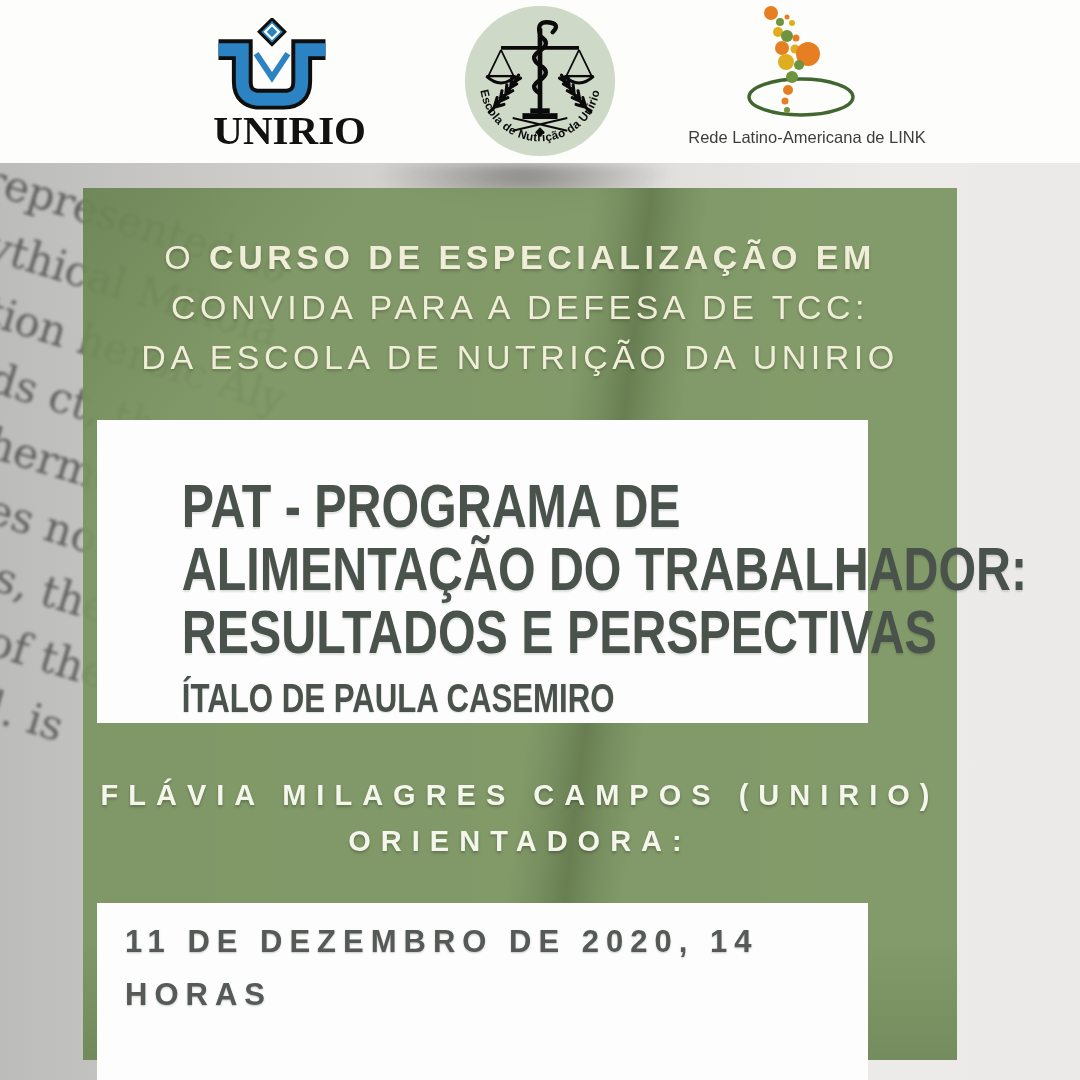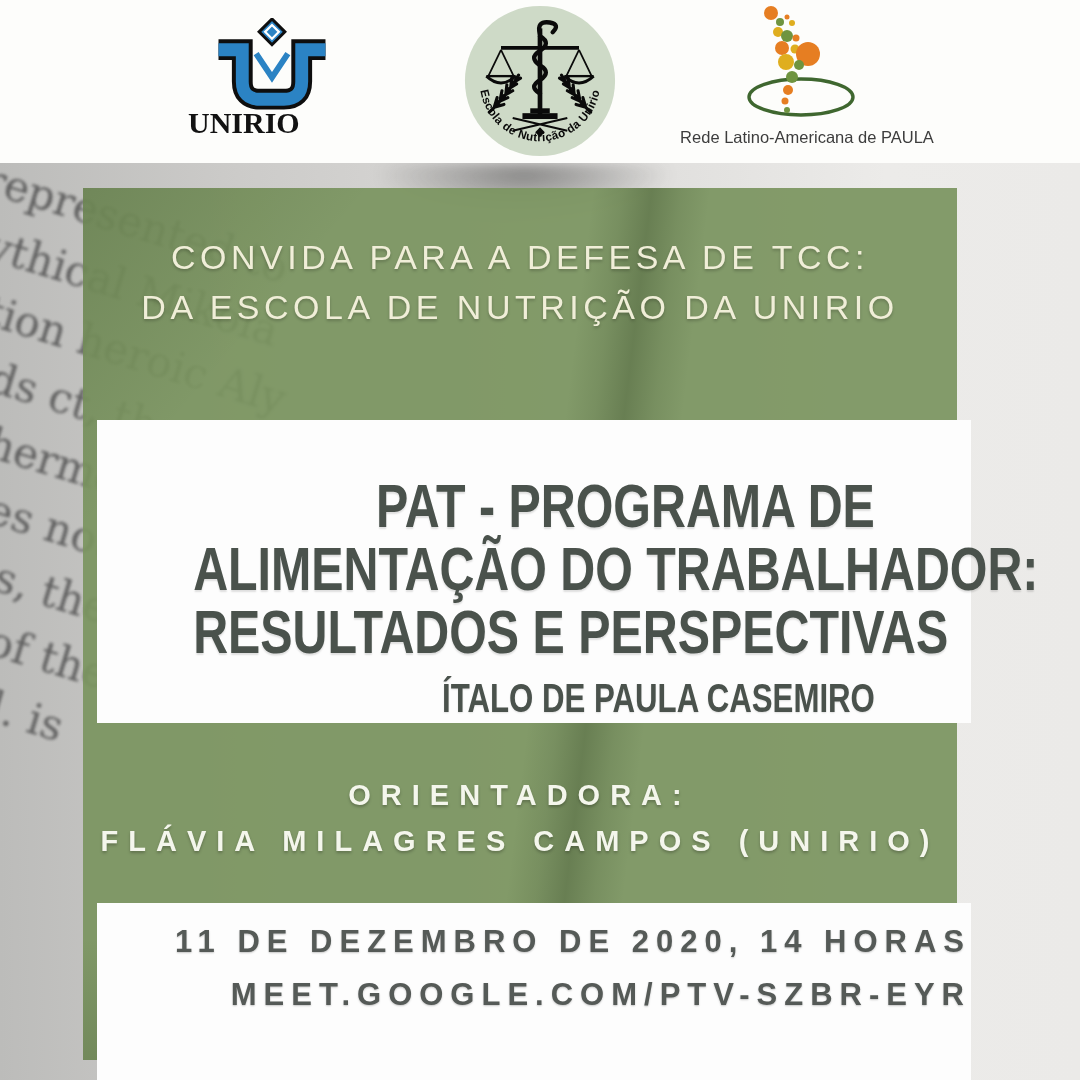--- a/index.html
+++ b/index.html
@@ -54,83 +54,83 @@
   }
 
   
   .invite{position:absolute;left:83px;top:232px;width:874px;text-align:center;z-index:2;
     color:var(--cream);font-size:34px;letter-spacing:4.5px;line-height:50px;
     text-shadow:0 2px 3px rgba(0,0,0,.22);}
   .invite p{margin:0;font-weight:400;}
   .invite .b, .invite b{font-weight:700;}
 
   
-  .white-box{position:absolute;left:97px;width:874px;background:#fdfdfd;z-index:2;text-align:right;}
+  .white-box{position:absolute;left:97px;width:771px;background:#fdfdfd;z-index:2;text-align:left;}
   .title-box{top:420px;height:303px;}
   .condensed{transform:scaleX(.78);transform-origin:50% 0;}
   .thesis{margin-top:54px;font-weight:700;font-size:62px;line-height:63px;color:var(--title-dark);
     text-shadow:0 2px 2px rgba(0,0,0,.12);white-space:nowrap;}
   .author{margin-top:12px;font-weight:700;font-size:40px;line-height:46px;color:var(--title-dark);
     text-shadow:0 1px 2px rgba(0,0,0,.12);white-space:nowrap;}
 
   
   .advisor{position:absolute;left:83px;top:772px;width:874px;text-align:center;z-index:2;
     color:var(--advisor-white);font-weight:700;font-size:29px;line-height:46px;letter-spacing:10px;
     text-shadow:0 2px 3px rgba(0,0,0,.25);}
   .advisor p{margin:0;}
 
   
   .details-box{top:903px;height:177px;}
   .details-box p{margin:0;padding:0;color:var(--details-gray);font-weight:700;font-size:31px;
     line-height:53px;letter-spacing:7px;text-shadow:0 1px 2px rgba(0,0,0,.22);}
-  .details-inner{padding-top:12px;}
+  .details-inner{padding-top:12px;margin-left:28px;}
 
   
   .header{position:absolute;left:0;top:0;width:1080px;height:163px;background:#fdfdfb;z-index:3;}
-  .unirio-word{position:absolute;left:188px;top:106px;width:170px;text-align:left;
-    font-family:"Liberation Serif", serif;font-weight:700;font-size:30px;color:#121212;}
+  .unirio-word{position:absolute;left:196px;top:106px;width:170px;text-align:right;
+    font-family:"Liberation Serif", serif;font-weight:700;font-size:41px;color:#121212;}
   .ssan-caption{position:absolute;left:677px;top:128px;width:260px;text-align:center;
     font-size:16.5px;color:var(--caption-gray);}
 </style>
 </head>
 <body>
 
 <div class="poster">
 
   <div class="photo">
     <div class="book-text">aspect represented to Mikol mythical Mikola as a function heroic Aly corresponds ct, the aspect furthermore, with this does not emanation ms, the here is their pro n of the s Ilya riad of a ill. is</div>
   </div>
 
   <section class="panel">
     <div class="streaks"></div>
   </section>
 
   <div class="invite">
+    <p><span>O</span> <b>CURSO DE ESPECIALIZAÇÃO EM</b></p>
     <p>CONVIDA PARA A DEFESA DE TCC:</p>
     <p>DA ESCOLA DE NUTRIÇÃO DA UNIRIO</p>
   </div>
 
   <div class="white-box title-box">
     <div class="thesis condensed">
       <div>PAT - PROGRAMA DE</div>
       <div>ALIMENTAÇÃO DO TRABALHADOR:</div>
       <div>RESULTADOS E PERSPECTIVAS</div>
     </div>
     <div class="author condensed">ÍTALO DE PAULA CASEMIRO</div>
   </div>
 
   <div class="advisor">
+    <p>FLÁVIA MILAGRES CAMPOS (UNIRIO)</p>
     <p>ORIENTADORA:</p>
-    <p>FLÁVIA MILAGRES CAMPOS (UNIRIO)</p>
   </div>
 
   <div class="white-box details-box">
     <div class="details-inner">
       <p>11 DE DEZEMBRO DE 2020, 14 HORAS</p>
-      <p>MEET.GOOGLE.COM/PTV-SZBR-EYR</p>
     </div>
   </div>
 
   <header class="header">
 
     <div>
       <svg style="position:absolute;left:209px;top:18px;" width="126" height="104" viewBox="0 0 120 105">
         <path d="M6 32 H30 V64 Q30 82 48 82 H72 Q90 82 90 64 V32 H114" fill="none" stroke="#0e0e0e" stroke-width="21"></path>
         <path d="M6 32 H30 V64 Q30 82 48 82 H72 Q90 82 90 64 V32 H114" fill="none" stroke="var(--unirio-blue)" stroke-width="13"></path>
         <path d="M44 36 L60 60 L76 36" fill="none" stroke="var(--unirio-blue)" stroke-width="6"></path>
@@ -190,17 +190,17 @@
         <circle cx="42" cy="46" r="7" fill="var(--dot-orange)"></circle>
         <circle cx="55" cy="47" r="4.5" fill="var(--dot-yellow)"></circle>
         <circle cx="68" cy="52" r="12" fill="var(--dot-orange)"></circle>
         <circle cx="46" cy="60" r="8" fill="var(--dot-yellow)"></circle>
         <circle cx="59" cy="63" r="5" fill="var(--dot-green)"></circle>
         <circle cx="52" cy="75" r="6" fill="var(--dot-green)"></circle>
         <circle cx="48" cy="88" r="5" fill="var(--dot-orange)"></circle>
         <circle cx="45" cy="99" r="3.5" fill="var(--dot-orange)"></circle>
         <circle cx="47" cy="108" r="3" fill="var(--dot-green)"></circle>
       </svg>
-      <div class="ssan-caption">Rede Latino-Americana de PAULA</div>
+      <div class="ssan-caption">Rede Latino-Americana de LINK</div>
     </div>
   </header>
 
 </div>
 
 </body></html>

